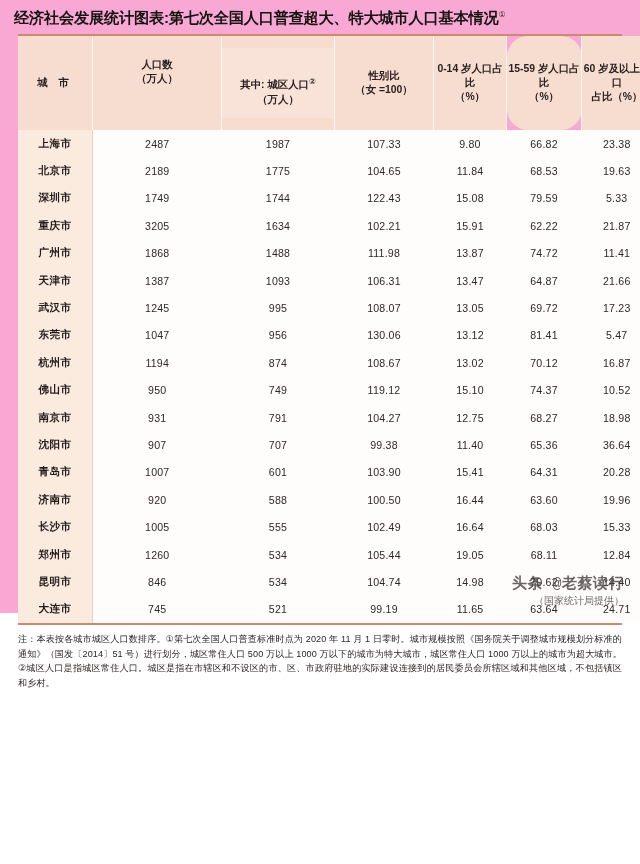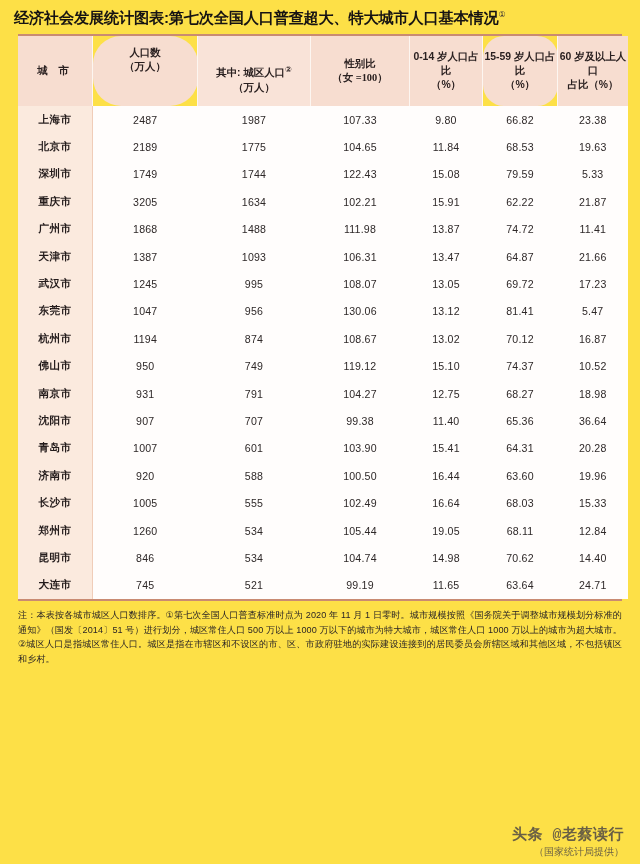--- a/index.html
+++ b/index.html
@@ -10,24 +10,24 @@
   body {
     width: 640px;
     height: 864px;
     font-family: "Liberation Sans", "DejaVu Sans", sans-serif;
     color: #231f1f;
     overflow: hidden;
     position: relative;
   }
   .page {
     width: 640px;
-    height: 864px;
+    height: 613px;
     box-sizing: border-box;
     position: relative;
-    background: #fde047;
+    background: #f9a8d4;
   }
   
   .title-bar {
     padding: 8px 14px 0 14px;
     height: 34px;
     box-sizing: border-box;
   }
   .title-text {
     font-size: 15.2px;
     font-weight: bold;
@@ -65,23 +65,23 @@
     text-align: center;
     vertical-align: middle;
     padding: 0;
     line-height: 1.35;
     border-left: 1.5px solid #fdf6f1;
     border-right: 1.5px solid #fdf6f1;
   }
   thead th.first { border-left: none; }
   thead th.last { border-right: none; }
   .hdr-city   { width: 74px; height: 70px; letter-spacing: 4px; }
-  .hdr-pop    { width: 104px; height: 70px; position: relative; padding: 0; border-radius: 28px; }
+  .hdr-pop    { width: 104px; height: 70px; position: relative; padding: 12px; }
   .hdr-urban  { width: 112px; height: 70px; }
-  .hdr-sex    { width: 98px; height: 70px; font-family: Liberation Serif, serif; }
+  .hdr-sex    { width: 98px; height: 70px; }
   .hdr-c0     { width: 72px; height: 70px; }
   .hdr-c15    { width: 74px; height: 70px; border-radius: 21px; }
   .hdr-c60    { width: 70px; height: 70px; }
   .hdr-pop-inner {
     height: 70px;
     display: flex;
     align-items: flex-start;
     justify-content: center;
     padding-top: 10px;
     box-sizing: border-box;

